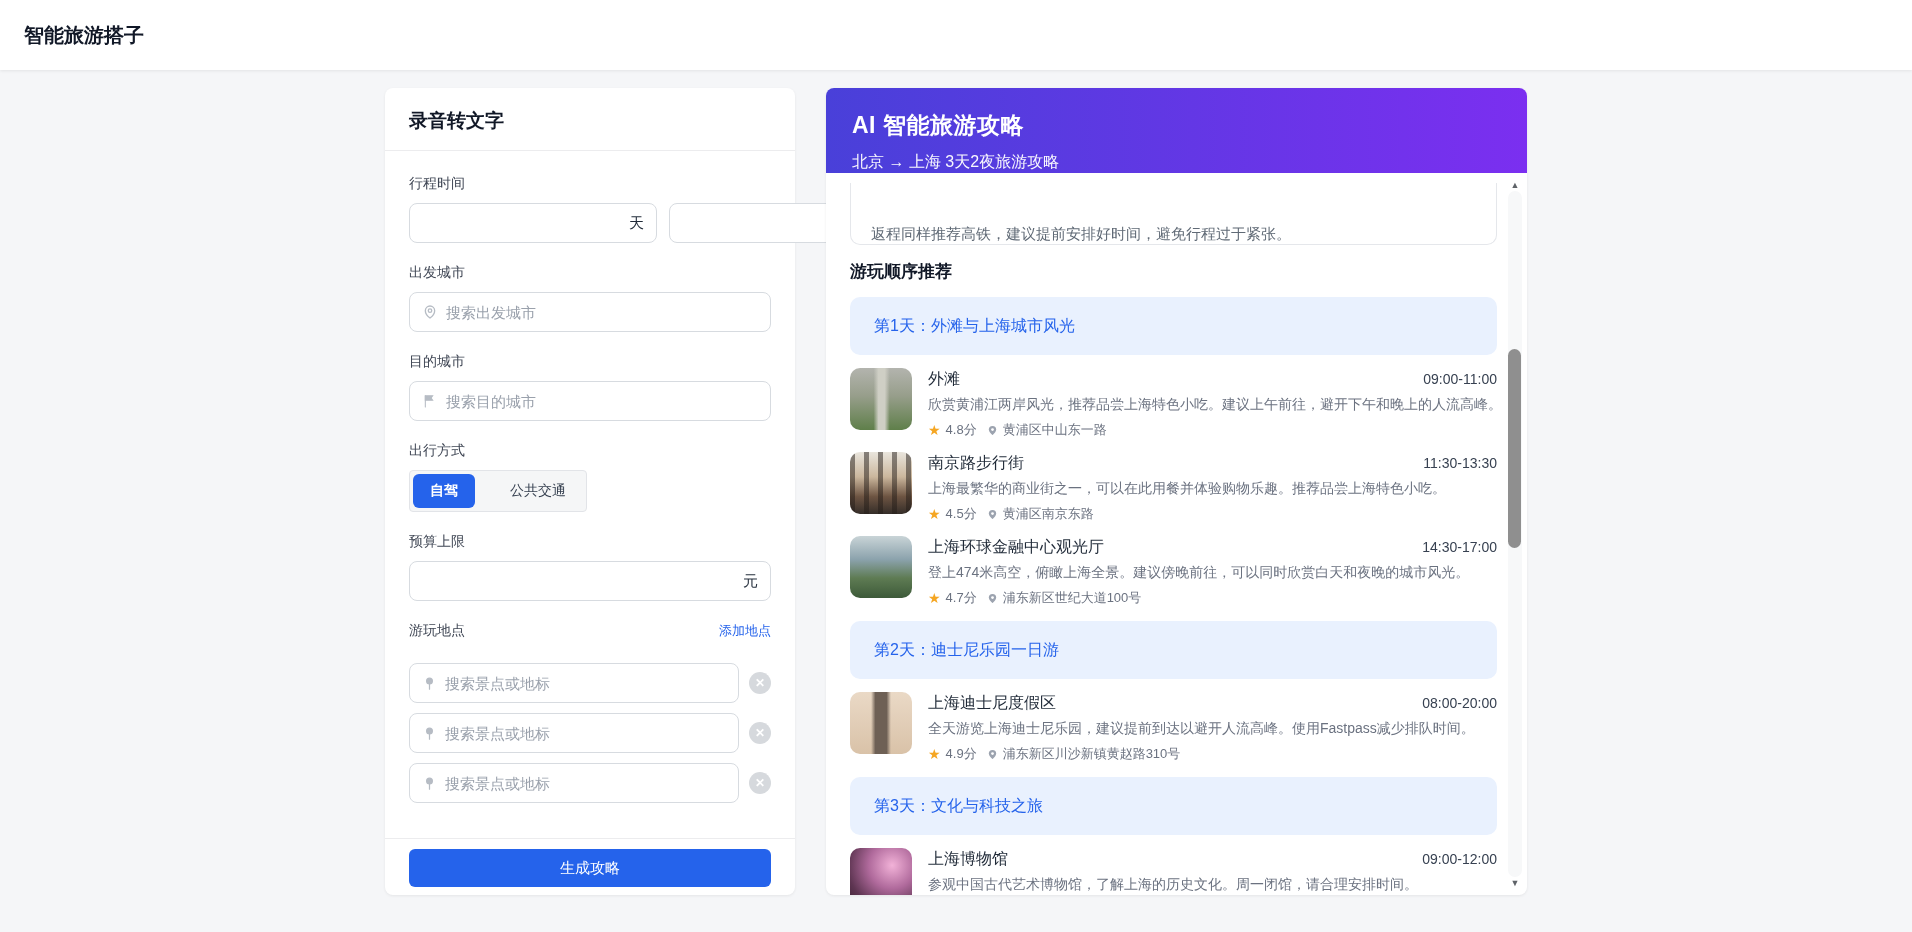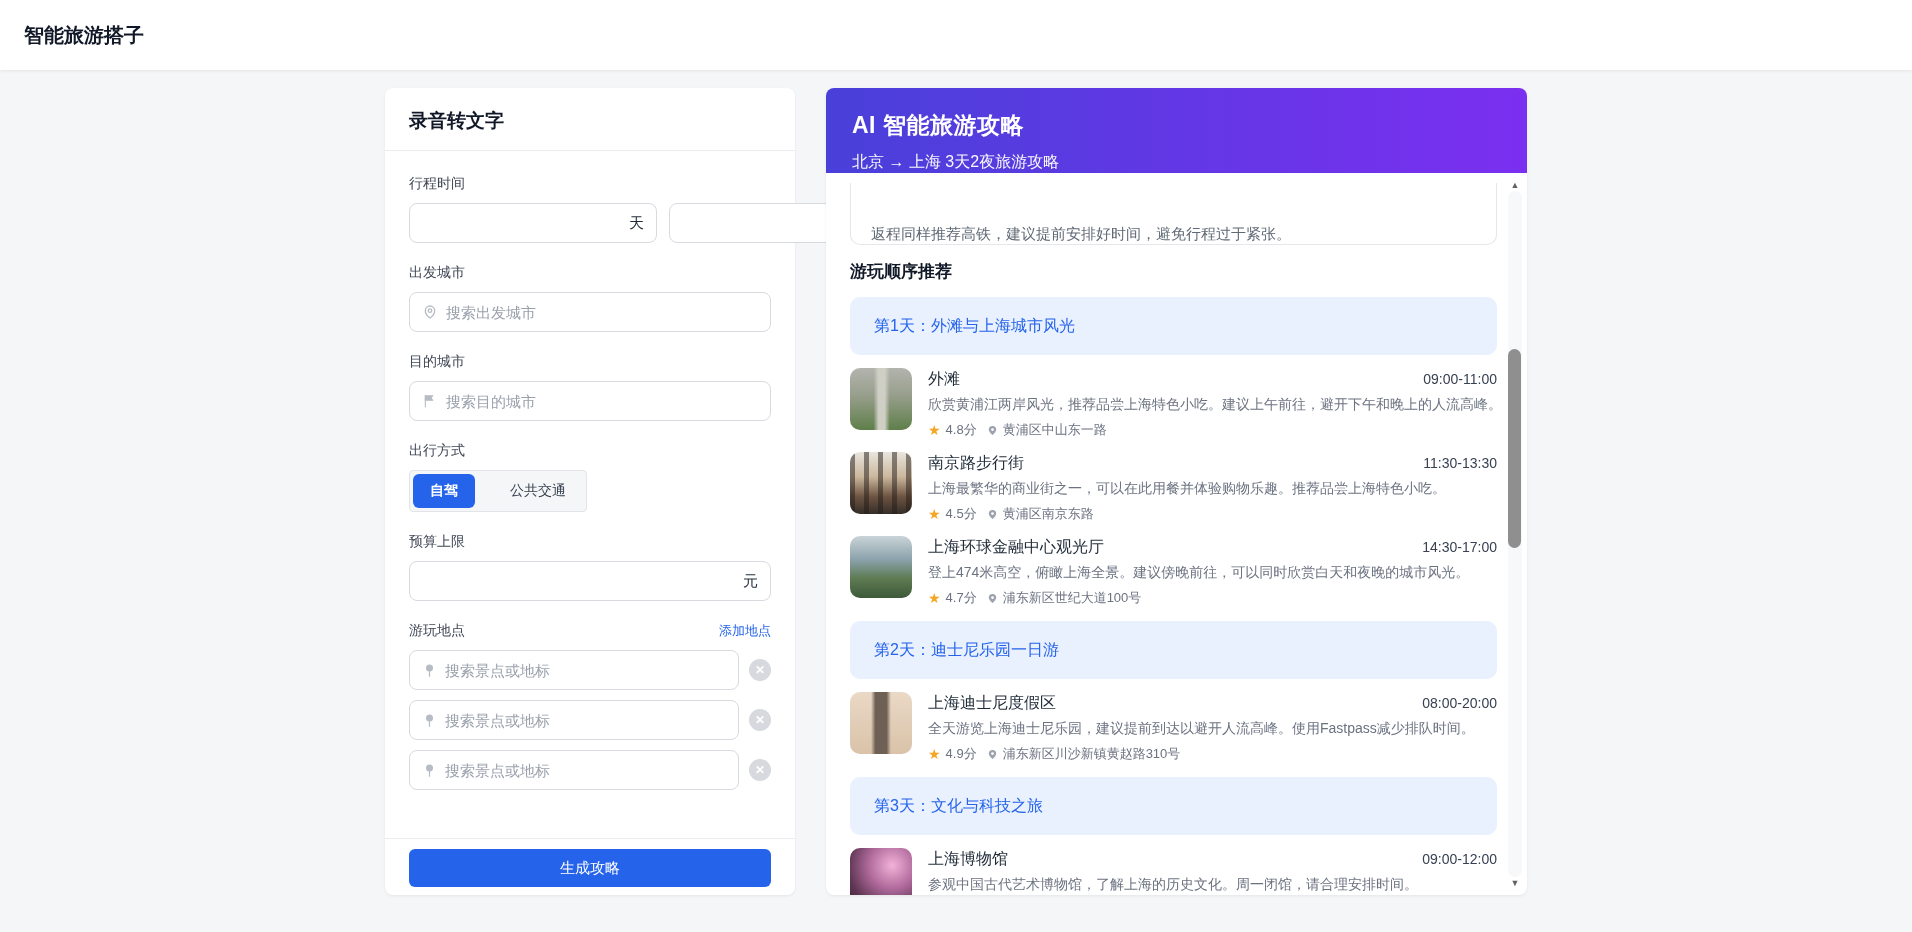--- a/index.html
+++ b/index.html
@@ -21,21 +21,21 @@
   .container { width:1142px; margin:0 auto; display:flex; gap:31px; align-items:flex-start; }
   .card { background:#ffffff; border-radius:8px; box-shadow:0 1px 3px rgba(0,0,0,.07); }
 
   
   .form-card { width:410px; height:807px; display:flex; flex-direction:column; }
   .card-head { padding:20px 24px 16px; border-bottom:1px solid #ececee; }
   .card-head h2 { font-size:19px; font-weight:bold; color:#111827; }
   .card-body { padding:24px 24px 0; flex:1; }
   .field { margin-bottom:21px; }
   .field-label { display:block; font-size:14px; color:#3f4654; margin-bottom:10px; }
-  .label-row { display:flex; justify-content:space-between; align-items:center; margin-bottom:10px; }
+  .label-row { display:flex; justify-content:space-between; align-items:center; margin-bottom:23px; }
   .add-link { font-size:13px; color:var(--accent); text-decoration:none; cursor:pointer; }
   .row2 { display:flex; gap:12px; }
   .input-wrap {
     display:flex; align-items:center; gap:8px; height:40px; flex:1;
     border:1px solid #d7dbe0; border-radius:8px; background:#fff; padding:0 12px;
   }
   .input-wrap input {
     flex:1; min-width:0; border:none; outline:none; font-size:15px;
     font-family:inherit; color:#1f2937; background:transparent;
   }

